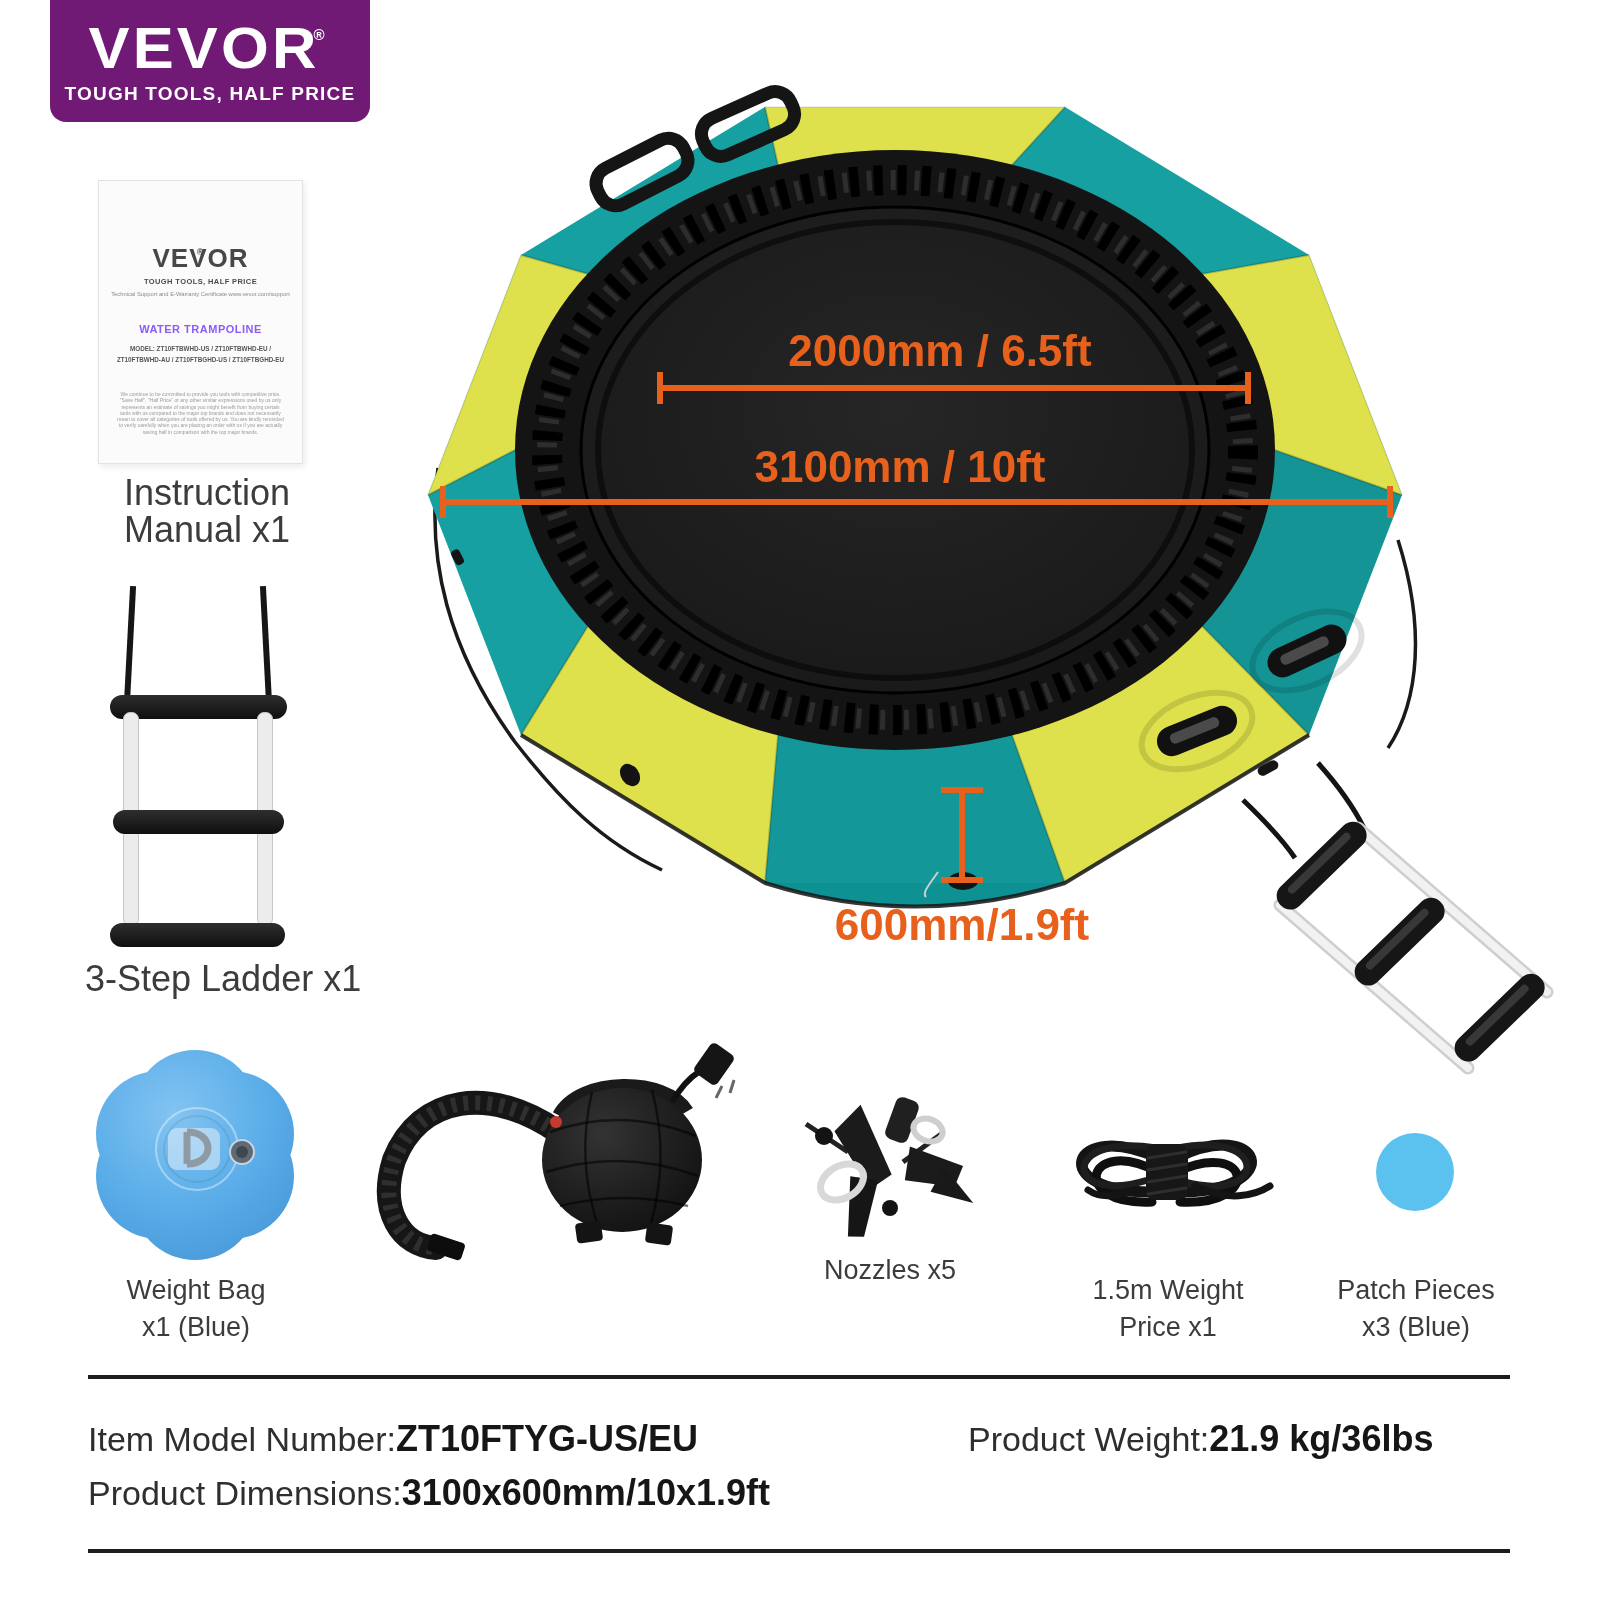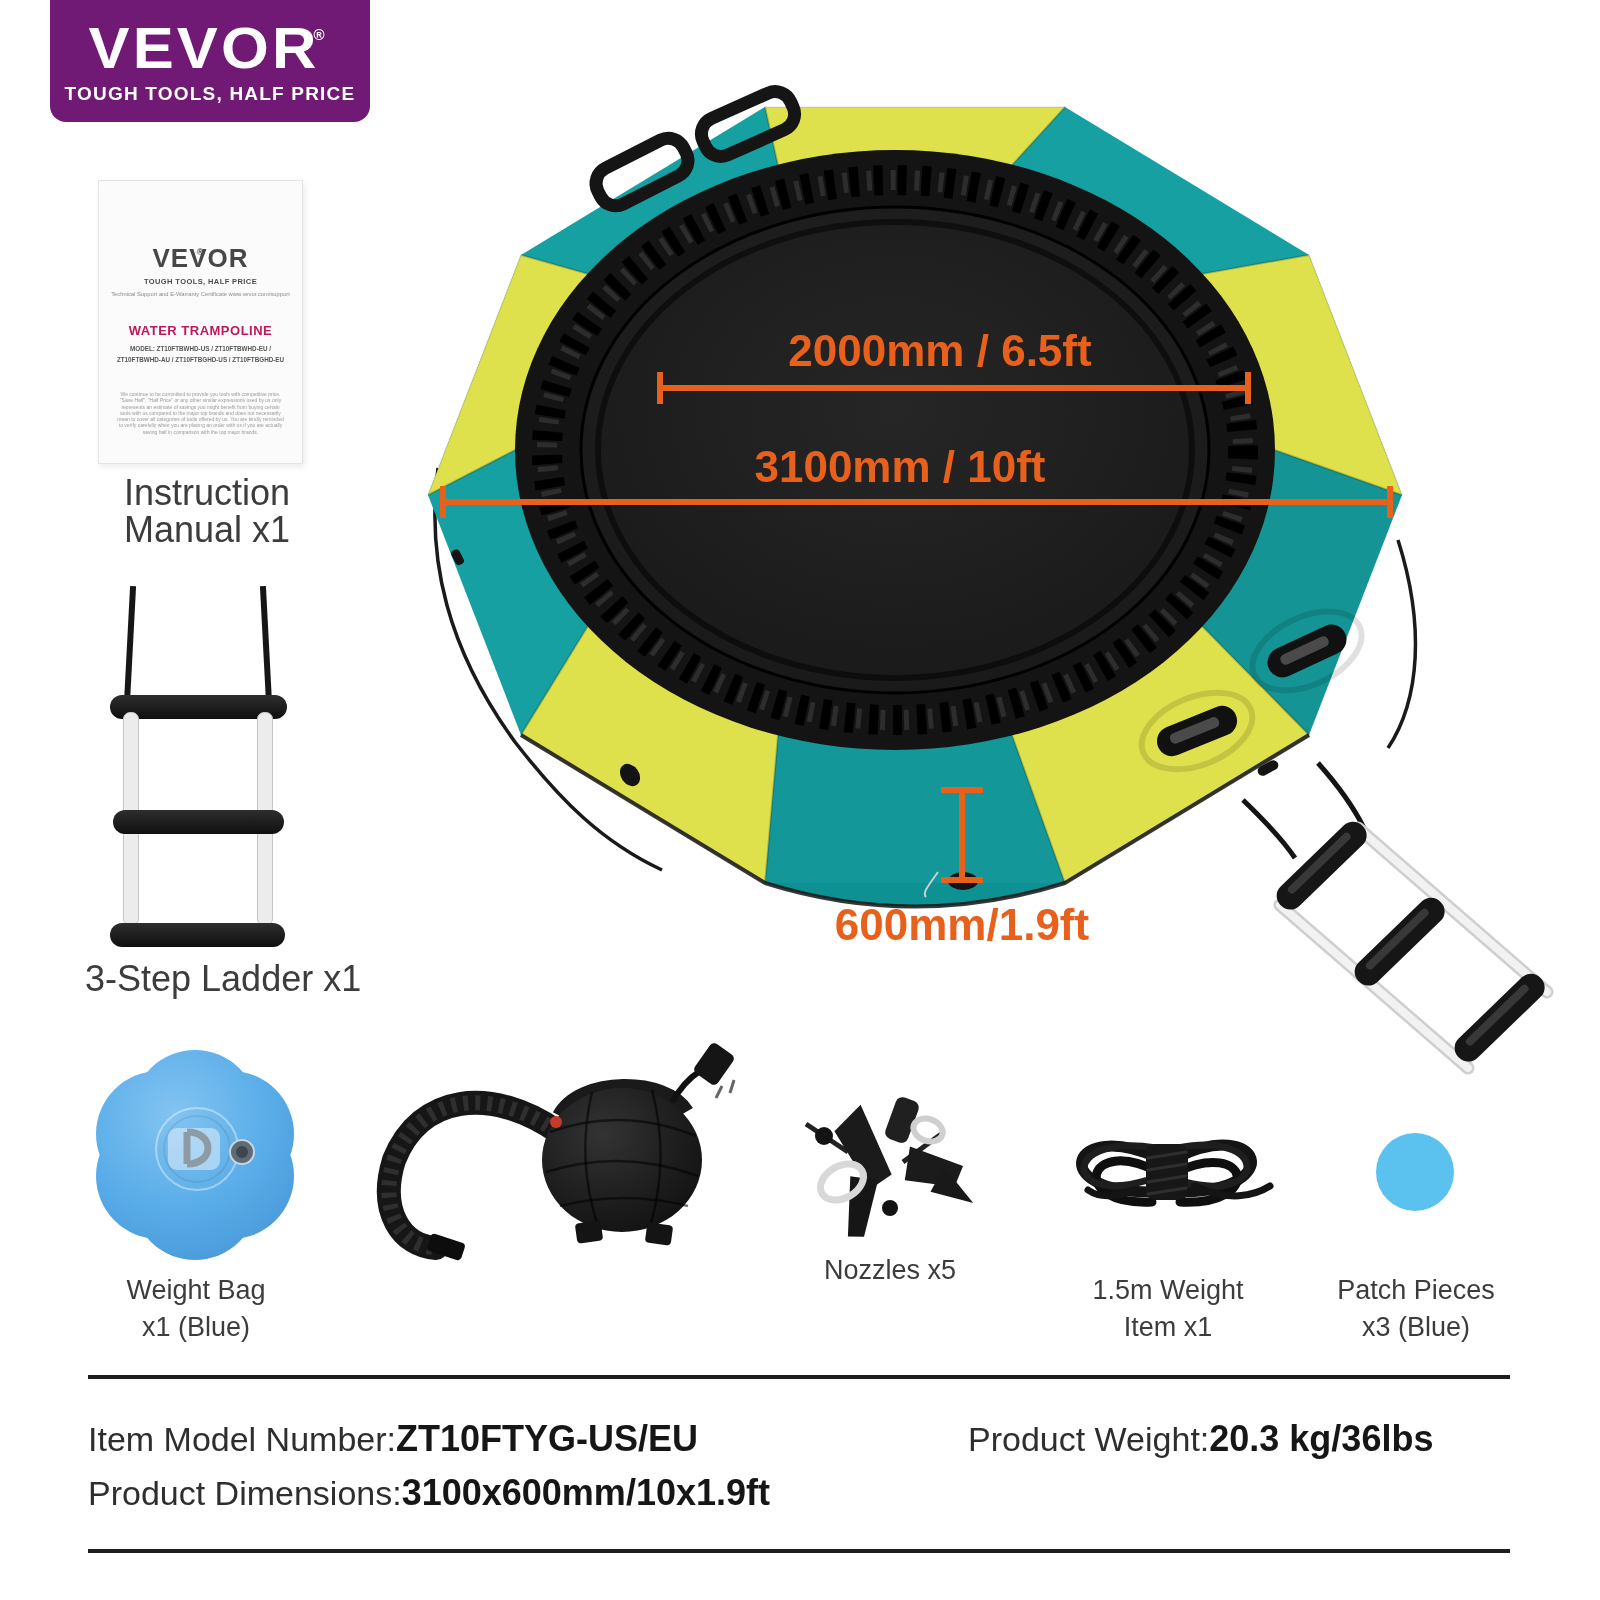--- a/index.html
+++ b/index.html
@@ -16,21 +16,21 @@
   .logo .tag{margin-top:2px;font-size:19px;font-weight:bold;letter-spacing:1.2px;}
 
   
   .manual{left:98px;top:180px;width:203px;height:282px;background:#FBFBFB;
           border:1px solid #E3E3E3;box-shadow:2px 3px 6px rgba(0,0,0,0.08);color:#4A4A4A;}
   .manual *{position:absolute;left:0;width:100%;text-align:center;}
   .m-brand{top:62px;font-size:26px;font-weight:bold;letter-spacing:1px;color:#474747;}
   .m-reg{position:static;font-size:9px;vertical-align:12px;}
   .m-tag{top:96px;font-size:7.5px;font-weight:bold;color:#4A4A4A;letter-spacing:.4px;}
   .m-support{top:110px;font-size:5.8px;color:#8A8A8A;}
-  .m-title{top:142px;font-size:13px;font-weight:bold;color:#be185d;letter-spacing:.5px;}
+  .m-title{top:142px;font-size:11px;font-weight:bold;color:#8b5cf6;letter-spacing:.5px;}
   .m-model1{top:164px;font-size:6.3px;font-weight:bold;color:#555;}
   .m-model2{top:175px;font-size:6.3px;font-weight:bold;color:#555;}
   .m-disc{top:210px;left:18px;width:167px;font-size:5px;line-height:6.3px;color:#9A9A9A;
           text-align:center;}
 
   
   .item-label{font-size:27px;line-height:37px;color:#3C3C3C;text-align:center;
               transform:translateX(-50%);white-space:nowrap;}
   .left-label{font-size:36px;line-height:37px;color:#3C3C3C;white-space:nowrap;}
 
@@ -283,33 +283,33 @@
   <div class="abs item-label" style="left:196px;top:1272px">
     <div>Weight Bag</div>
     <div>x1 (Blue)</div>
   </div>
   <div class="abs item-label" style="left:890px;top:1252px">
     <div>Nozzles x5</div>
     <div></div>
   </div>
   <div class="abs item-label" style="left:1168px;top:1272px">
     <div>1.5m Weight</div>
-    <div>Item x1</div>
+    <div>Price x1</div>
   </div>
   <div class="abs item-label" style="left:1416px;top:1272px">
     <div>Patch Pieces</div>
     <div>x3 (Blue)</div>
   </div>
 
   <div class="abs rule" style="top:1375px"></div>
   <div class="abs rule" style="top:1549px"></div>
 
   <div class="abs spec-row" style="left:88px;top:1418px">
     <span>Item Model Number:</span><span class="spec-val">ZT10FTYG-US/EU</span>
   </div>
   <div class="abs spec-row" style="left:968px;top:1418px">
-    <span>Product Weight:</span><span class="spec-val">20.3 kg/36lbs</span>
+    <span>Product Weight:</span><span class="spec-val">21.9 kg/36lbs</span>
   </div>
   <div class="abs spec-row" style="left:88px;top:1472px">
     <span>Product Dimensions:</span><span class="spec-val">3100x600mm/10x1.9ft</span>
   </div>
 
 </div>
 
 </body></html>

